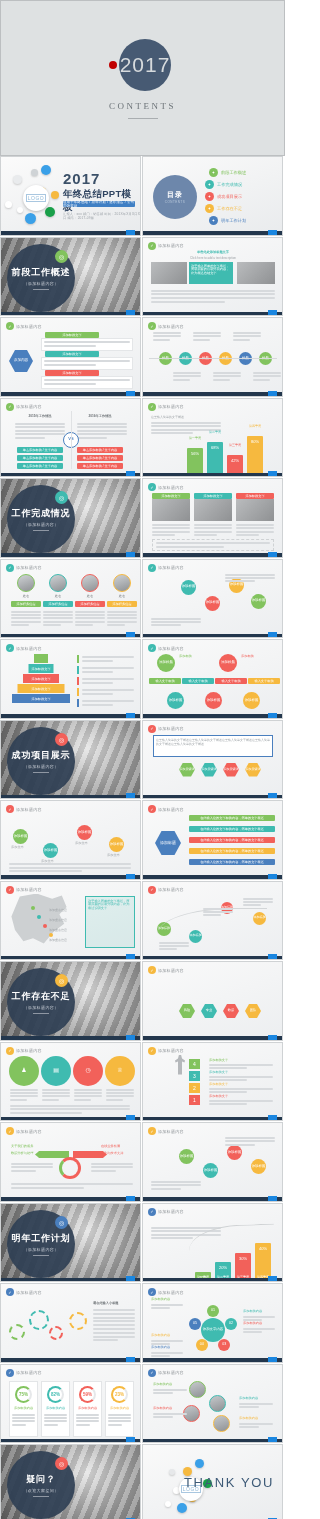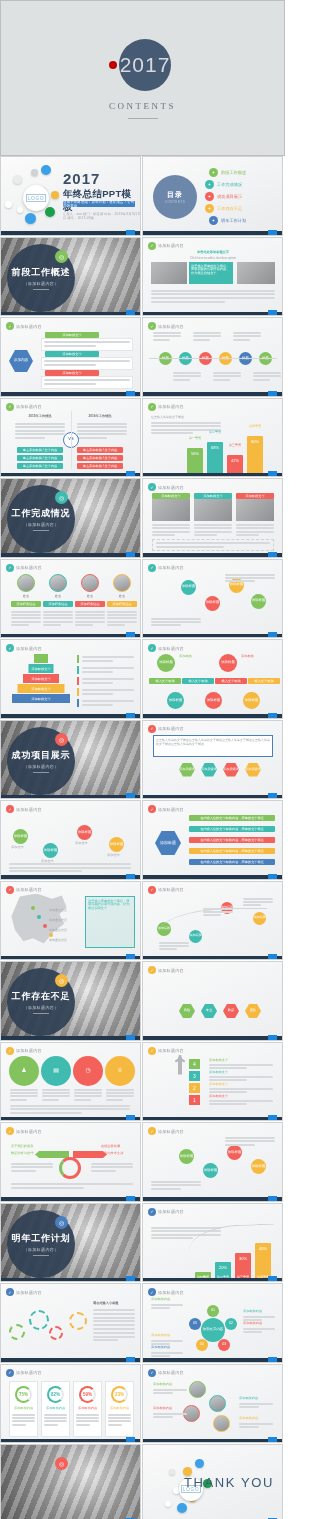--- a/index.html
+++ b/index.html
@@ -852,20 +852,25 @@
         <div class="tl" style="position:absolute;left:10px;top:51.4px;width:20.4px;"></div>
         <div style="position:absolute;left:70px;top:50px;width:17px;height:17px;border-radius:50%;border:1.5px solid #f6b93f;background:linear-gradient(160deg,#c6c9cc,#8e9194);"></div>
         <div class="tinyc" style="position:absolute;left:96px;top:52px;width:34px;color:#f6b93f;">添加标题内容</div>
         <div class="tl" style="position:absolute;left:96px;top:58px;width:34px;"></div>
         <div class="tl" style="position:absolute;left:96px;top:61.4px;width:20.4px;"></div>
         <div class="btm"></div>
         <div class="tab"></div>
       </div>
       <div class="slide divider">
         <div class="photo"></div>
+        <div class="dcircle">
+          <div class="dtitle">疑问？</div>
+          <div class="dsub">（欢迎大家提问）</div>
+          <div class="drule"></div>
+        </div>
         <div class="dicon" style="left:54px;top:12px;background:#f2615a;">◎</div>
         <div class="tab"></div>
       </div>
       <div class="slide">
         <div style="position:absolute;inset:0;background:linear-gradient(160deg,#fafafa,#eaecee);"></div>
         <div class="tcirc" style="left:30px;top:42px;width:7px;height:7px;background:#fff;box-shadow:0 1px 2px rgba(0,0,0,.18);"></div>
         <div class="tcirc" style="left:40px;top:22px;width:9px;height:9px;background:#f6b93f;box-shadow:0 1px 2px rgba(0,0,0,.18);"></div>
         <div class="tcirc" style="left:52px;top:14px;width:9px;height:9px;background:#3aa0e8;box-shadow:0 1px 2px rgba(0,0,0,.18);"></div>
         <div class="tcirc" style="left:60px;top:34px;width:9px;height:9px;background:#1aa04a;box-shadow:0 1px 2px rgba(0,0,0,.18);"></div>
         <div class="tcirc" style="left:34px;top:58px;width:10px;height:10px;background:#3aa0e8;box-shadow:0 1px 2px rgba(0,0,0,.18);"></div>

